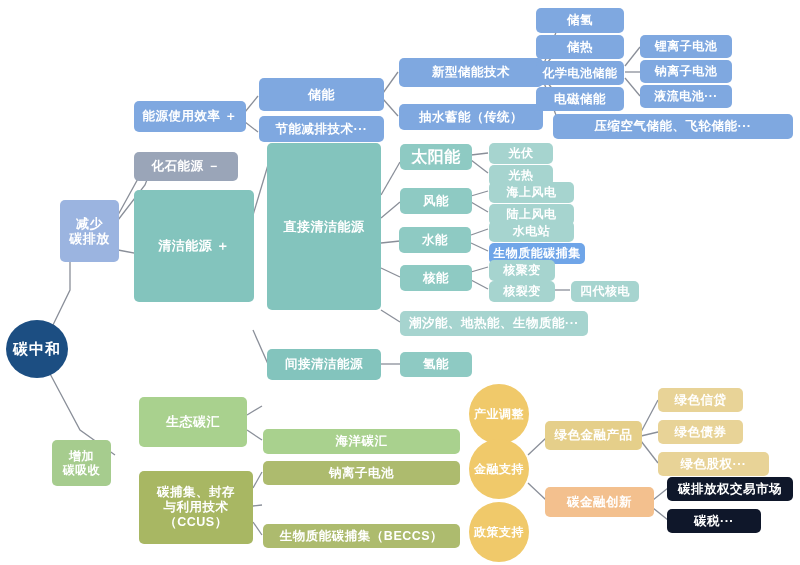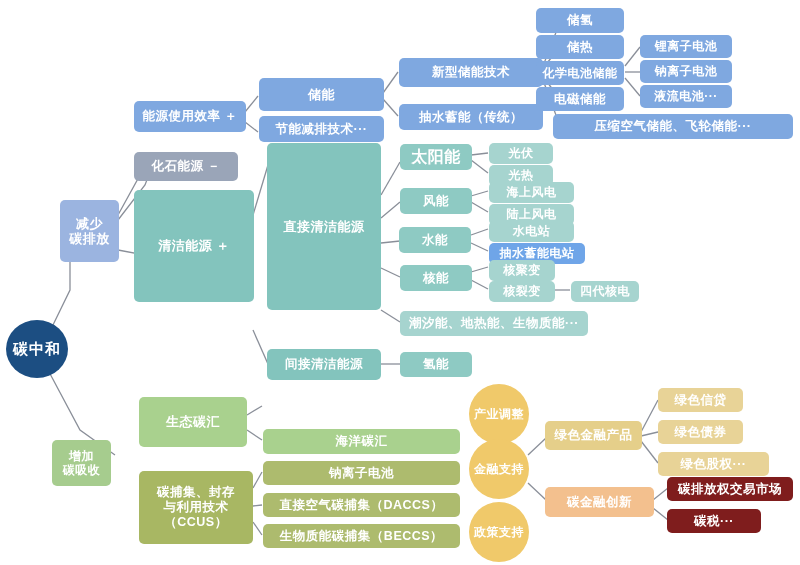--- a/index.html
+++ b/index.html
@@ -28,21 +28,21 @@
   .teal-lite{background:#a6d4cf;}
   .blue-hl{background:#6fa5e8;}
   .green-mid{background:#a6cc8e;}
   .green{background:#a9d18e;}
   .olive{background:#a8b763;}
   .olive2{background:#adbb6e;}
   .yellow{background:#f0c96a;}
   .khaki{background:#e5cf8a;}
   .khaki2{background:#e8d397;}
   .peach{background:#f3c08e;}
-  .peach2{background:#7f1d1d;}
+  .peach2{background:#0f172a;}
 </style>
 </head>
 <body>
 
 <div id="canvas">
 
   <svg id="edges" viewBox="0 0 800 565">
     <g fill="none" stroke="#8a8f99" stroke-width="1.3">
 
       <path d="M52,327 L70,290 L70,262"></path>
@@ -150,33 +150,32 @@
   <div class="node teal2" style="left:399px;top:227px;width:72px;height:26px;font-size:12.5px;">水能</div>
   <div class="node teal2" style="left:400px;top:265px;width:72px;height:26px;font-size:12.5px;">核能</div>
   <div class="node teal-lite" style="left:400px;top:311px;width:188px;height:25px;font-size:12.5px;">潮汐能、地热能、生物质能···</div>
   <div class="node teal2" style="left:400px;top:352px;width:72px;height:25px;font-size:12.5px;">氢能</div>
 
   <div class="node teal-lite" style="left:489px;top:143px;width:64px;height:21px;font-size:12px;">光伏</div>
   <div class="node teal-lite" style="left:489px;top:165px;width:64px;height:21px;font-size:12px;">光热</div>
   <div class="node teal-lite" style="left:489px;top:182px;width:85px;height:21px;font-size:12px;">海上风电</div>
   <div class="node teal-lite" style="left:489px;top:204px;width:85px;height:21px;font-size:12px;">陆上风电</div>
   <div class="node teal-lite" style="left:489px;top:221px;width:85px;height:21px;font-size:12px;">水电站</div>
-  <div class="node blue-hl" style="left:489px;top:243px;width:96px;height:21px;font-size:12px;">抽水蓄能电站</div>
+  <div class="node blue-hl" style="left:489px;top:243px;width:96px;height:21px;font-size:12px;">生物质能碳捕集</div>
   <div class="node teal-lite" style="left:489px;top:260px;width:66px;height:21px;font-size:12px;">核聚变</div>
   <div class="node teal-lite" style="left:489px;top:281px;width:66px;height:21px;font-size:12px;">核裂变</div>
   <div class="node teal-lite" style="left:571px;top:281px;width:68px;height:21px;font-size:12px;">四代核电</div>
 
   <div class="node green" style="left:139px;top:397px;width:108px;height:50px;font-size:13px;">生态碳汇</div>
   <div class="node olive" style="left:139px;top:471px;width:114px;height:73px;font-size:12.5px;">碳捕集、封存
 与利用技术
 （CCUS）</div>
 
   <div class="node green" style="left:263px;top:429px;width:197px;height:25px;font-size:12.5px;">海洋碳汇</div>
   <div class="node olive2" style="left:263px;top:461px;width:197px;height:24px;font-size:12.5px;">钠离子电池</div>
-  <div class="node olive2" style="left:263px;top:493px;width:197px;height:24px;font-size:12.5px;">直接空气碳捕集（DACCS）</div>
   <div class="node olive2" style="left:263px;top:524px;width:197px;height:24px;font-size:12.5px;">生物质能碳捕集（BECCS）</div>
 
   <div class="node circle yellow" style="left:469px;top:384px;width:60px;height:60px;font-size:12px;">产业调整</div>
   <div class="node circle yellow" style="left:469px;top:439px;width:60px;height:60px;font-size:12px;">金融支持</div>
   <div class="node circle yellow" style="left:469px;top:502px;width:60px;height:60px;font-size:12px;">政策支持</div>
 
   <div class="node khaki" style="left:545px;top:421px;width:97px;height:29px;font-size:12.5px;">绿色金融产品</div>
   <div class="node peach" style="left:545px;top:487px;width:109px;height:30px;font-size:12.5px;">碳金融创新</div>
 
   <div class="node khaki2" style="left:658px;top:388px;width:85px;height:24px;font-size:12.5px;">绿色信贷</div>

